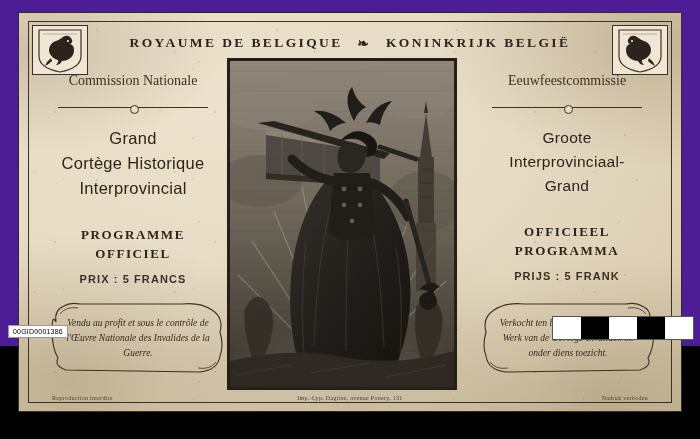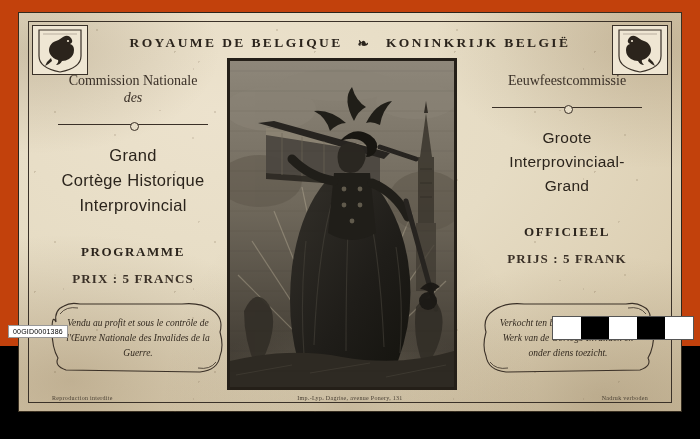--- a/index.html
+++ b/index.html
@@ -10,21 +10,21 @@
   body {
     width: 700px;
     height: 439px;
     overflow: hidden;
     font-family: "Liberation Serif", serif;
   }
   #scene {
     position: relative;
     width: 700px;
     height: 346px;
-    background: #c2410c;
+    background: #4c1d95;
   }
 
   
   #sheet {
     position: absolute;
     left: 18px;
     top: 12px;
     width: 664px;
     height: 400px;
     background:
@@ -171,23 +171,23 @@
     margin-top: 24px;
     font-family: "Liberation Serif", serif;
     font-weight: bold;
     font-size: 13px;
     line-height: 19px;
     letter-spacing: 1.6px;
     color: #2b241c;
   }
   .price {
     margin-top: 10px;
-    font-family: Liberation Serif, serif;
+    font-family: Liberation Sans, sans-serif;
     font-weight: bold;
-    font-size: 13px;
+    font-size: 11px;
     letter-spacing: 1.1px;
     color: #3a3027;
   }
 
   
   .cartouche {
     position: absolute;
     bottom: 36px;
     width: 176px;
     height: 76px;
@@ -428,52 +428,53 @@
             <path d="M0 270 L224 270"></path>
             <path d="M0 290 L224 290"></path>
           <path d="M0 310 L224 310"></path>
         </g>
       </svg>
     </div>
 
     <div class="col left">
       <div class="commission">
         <div class="l1">Commission Nationale</div>
-        <div>des</div>
       </div>
       <div class="divider">
         <div class="bar"></div>
           <div class="dot"></div>
       </div>
       <div class="bigtitle">
         <div>Grand</div>
         <div>Cortège Historique</div>
         <div>Interprovincial</div>
       </div>
       <div class="programme">
         <div>PROGRAMME</div>
+        <div>OFFICIEL</div>
       </div>
       <div class="price">PRIX : 5 FRANCS</div>
     </div>
 
     <div class="col right">
       <div class="commission">
         <div class="l1">Eeuwfeestcommissie</div>
       </div>
       <div class="divider">
         <div class="bar"></div>
           <div class="dot"></div>
       </div>
       <div class="bigtitle nl">
         <div>Groote</div>
         <div>Interprovinciaal-</div>
         <div>Grand</div>
       </div>
       <div class="programme">
         <div>OFFICIEEL</div>
+        <div>PROGRAMMA</div>
       </div>
       <div class="price">PRIJS : 5 FRANK</div>
     </div>
 
     <div class="cartouche left">
       <svg viewBox="0 0 176 76" preserveAspectRatio="none">
         <path d="M14 6 Q4 10 6 22 Q2 14 2 30 Q2 48 8 58 Q4 66 16 70 L150 72 Q168 70 170 56 Q174 46 170 32 Q174 18 162 10 Q150 2 132 4 L30 4 Q20 2 14 6 Z" fill="none" stroke="#3a3027" stroke-width="1.1"></path>
         <path d="M10 14 Q16 6 28 8" fill="none" stroke="#3a3027" stroke-width=".8"></path>
         <path d="M166 62 Q160 70 148 68" fill="none" stroke="#3a3027" stroke-width=".8"></path>
       </svg>

